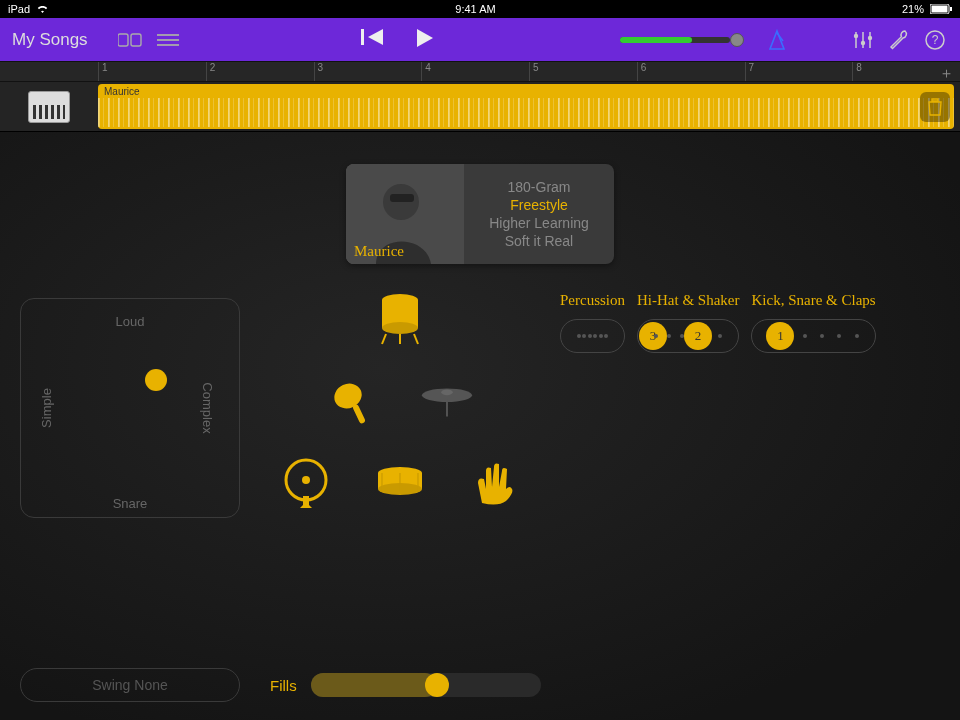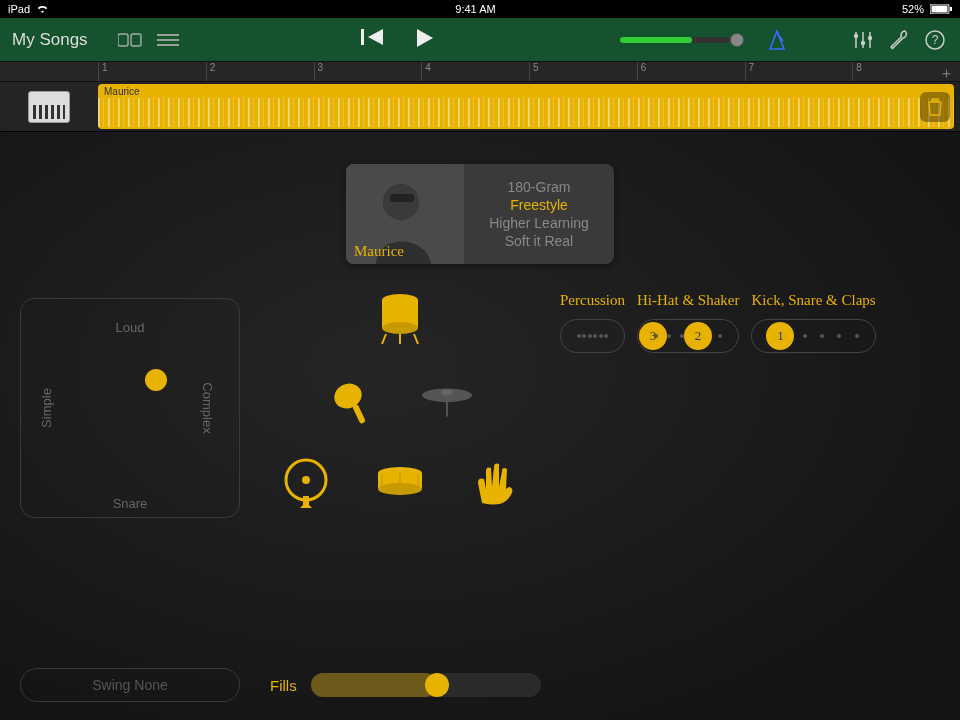--- a/index.html
+++ b/index.html
@@ -1,19 +1,19 @@
 <!DOCTYPE html>
 <html><head>
 <meta charset="utf-8">
 <style>
 * { margin: 0; padding: 0; box-sizing: border-box; }
 html, body { width: 960px; height: 720px; background: #1a1a1a; font-family: -apple-system, Helvetica, Arial, sans-serif; color: #fff; overflow: hidden; }
 .status-bar { height: 18px; background: #000; display: flex; align-items: center; justify-content: space-between; padding: 0 8px; font-size: 11px; }
 .status-left, .status-right { display: flex; align-items: center; gap: 6px; }
-.toolbar { height: 44px; background: #14532d; display: flex; align-items: center; padding: 0 12px; gap: 10px; border-bottom: 1px solid #111; }
+.toolbar { height: 44px; background: #6d28d9; display: flex; align-items: center; padding: 0 12px; gap: 10px; border-bottom: 1px solid #111; }
 .my-songs { font-size: 17px; color: #ddd; }
 .view-btn { width: 28px; height: 24px; display: flex; align-items: center; justify-content: center; color: #aaa; }
 .spacer { flex: 1; }
 .transport { display: flex; gap: 28px; align-items: center; }
 .transport-btn { width: 26px; height: 26px; color: #eee; }
 .meter { width: 110px; height: 6px; background: #333; border-radius: 3px; position: relative; }
 .meter-fill { position: absolute; left: 0; top: 0; height: 100%; width: 65%; background: linear-gradient(to right, #3c3, #3c3); border-radius: 3px; }
 .playhead-knob { position: absolute; right: -14px; top: -4px; width: 14px; height: 14px; background: #888; border-radius: 50%; border: 1px solid #555; }
 .metronome { color: #3a6cff; }
 .tool-icon { width: 26px; height: 26px; color: #ccc; display: flex; align-items: center; justify-content: center; }
@@ -32,21 +32,21 @@
 .trash { position: absolute; right: 4px; top: 50%; transform: translateY(-50%); width: 30px; height: 30px; background: rgba(0,0,0,0.35); border-radius: 6px; display: flex; align-items: center; justify-content: center; color: #e8b200; }
 .canvas { background: radial-gradient(ellipse at 40% 40%, #252525 0%, #141414 80%); padding: 14px 20px 12px; position: relative; height: calc(720px - 18px - 44px - 20px - 50px); }
 .drummer-card { width: 268px; height: 100px; margin: 18px auto 0; background: #3a3a3a; border-radius: 8px; display: flex; overflow: hidden; box-shadow: 0 2px 6px rgba(0,0,0,0.4); }
 .drummer-portrait { width: 118px; background: #555; position: relative; display: flex; align-items: flex-end; justify-content: center; }
 .signature { position: absolute; bottom: 4px; left: 8px; font-family: cursive; font-size: 15px; color: #e8b200; }
 .preset-list { flex: 1; display: flex; flex-direction: column; justify-content: center; align-items: center; gap: 2px; font-size: 14px; color: #777; }
 .preset-list .sel { color: #e8b200; }
 .preset-list .near { color: #888; }
 .main-grid { display: flex; margin-top: 28px; gap: 30px; align-items: flex-start; }
 .xy-pad { width: 220px; height: 220px; border: 1px solid #3a3a3a; border-radius: 14px; position: relative; color: #666; font-size: 13px; margin-top: 6px; }
-.xy-label-top { position: absolute; top: 21px; left: 50%; transform: translateX(-50%); }
+.xy-label-top { position: absolute; top: 15px; left: 50%; transform: translateX(-50%); }
 .xy-label-bottom { position: absolute; bottom: 6px; left: 50%; transform: translateX(-50%); }
 .xy-label-left { position: absolute; left: 6px; top: 50%; transform: translateY(-50%) rotate(-90deg); transform-origin: center; }
 .xy-label-right { position: absolute; right: 6px; top: 50%; transform: translateY(-50%) rotate(90deg); transform-origin: center; }
 .xy-dot { position: absolute; width: 22px; height: 22px; background: #e8b200; border-radius: 50%; left: 57%; top: 32%; }
 .kit-area { width: 260px; display: flex; flex-direction: column; align-items: center; gap: 28px; padding-top: 0; }
 .kit-row { display: flex; gap: 40px; justify-content: center; align-items: center; }
 .inst { width: 54px; height: 54px; display: flex; align-items: center; justify-content: center; }
 .sliders-col { flex: 1; display: flex; flex-direction: row; gap: 12px; font-family: Liberation Serif, serif; }
 .slider-group { }
 .slider-label { color: #e8b200; font-size: 15px; margin-bottom: 10px; }
@@ -69,21 +69,21 @@
   <div class="status-left">
     <span>iPad</span>
     <span>
       <svg width="13" height="10" viewBox="0 0 13 10">
           <path d="M6.5 9L8 7.3C7.1 6.5 5.9 6.5 5 7.3L6.5 9zM3 5.2C5 3.4 8 3.4 10 5.2l1.2-1.3C8.5 1.3 4.5 1.3 1.8 3.9L3 5.2z" fill="#fff"></path>
         </svg>
     </span>
   </div>
   <div>9:41 AM</div>
   <div class="status-right">
-    <span>52%</span>
+    <span>21%</span>
     <span>
       <svg width="22" height="10" viewBox="0 0 22 10">
           <rect x="0" y="0" width="19" height="10" rx="2" fill="none" stroke="#fff"></rect>
           <rect x="1.5" y="1.5" width="16" height="7" fill="#fff"></rect>
           <rect x="20" y="3" width="2" height="4" fill="#fff"></rect>
         </svg>
     </span>
   </div>
 </div>
 

